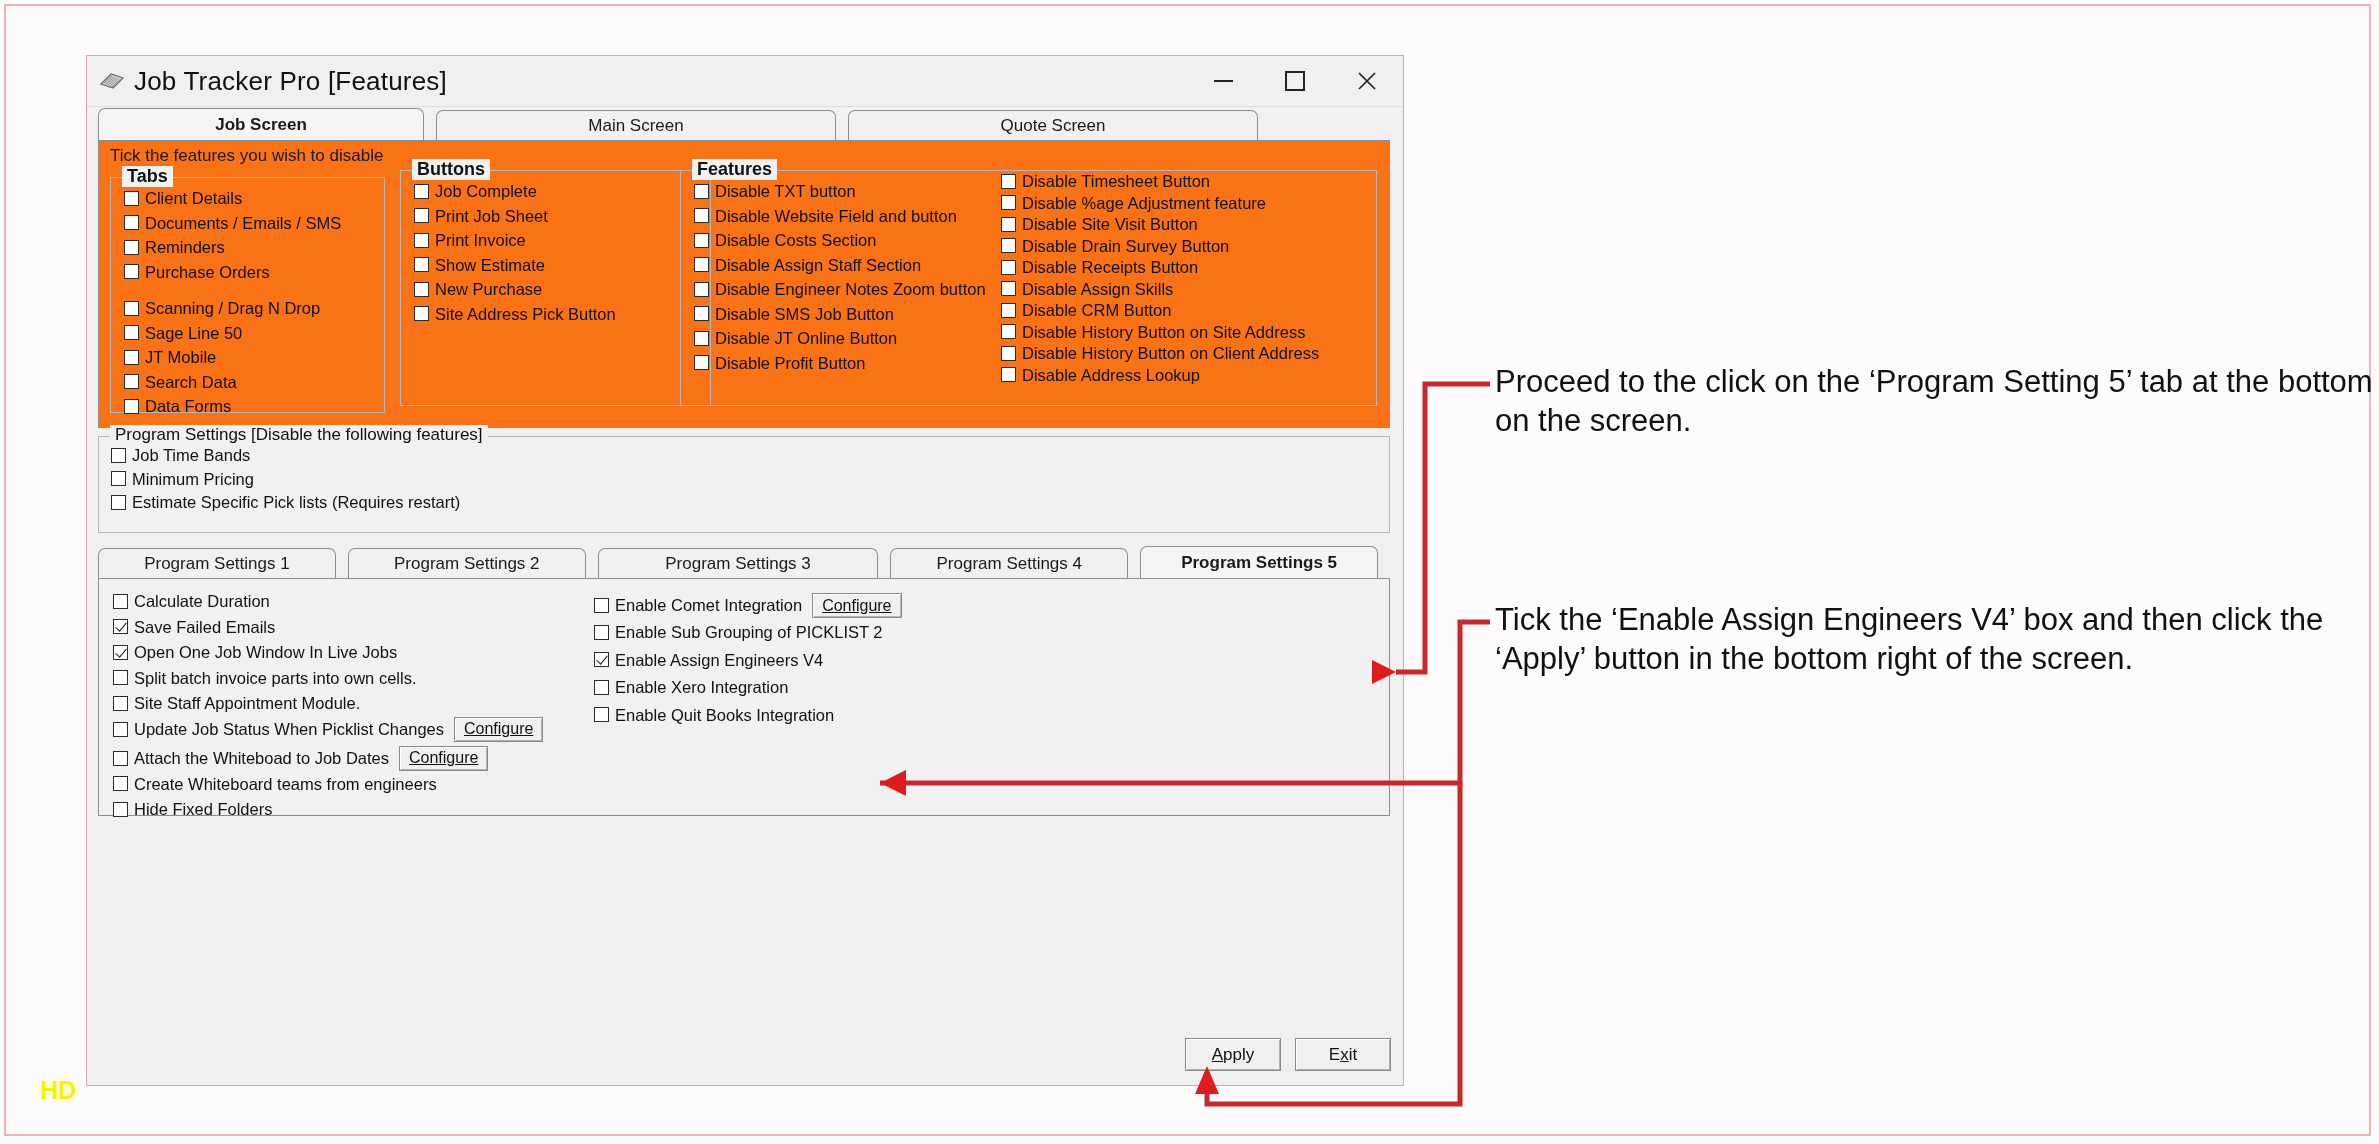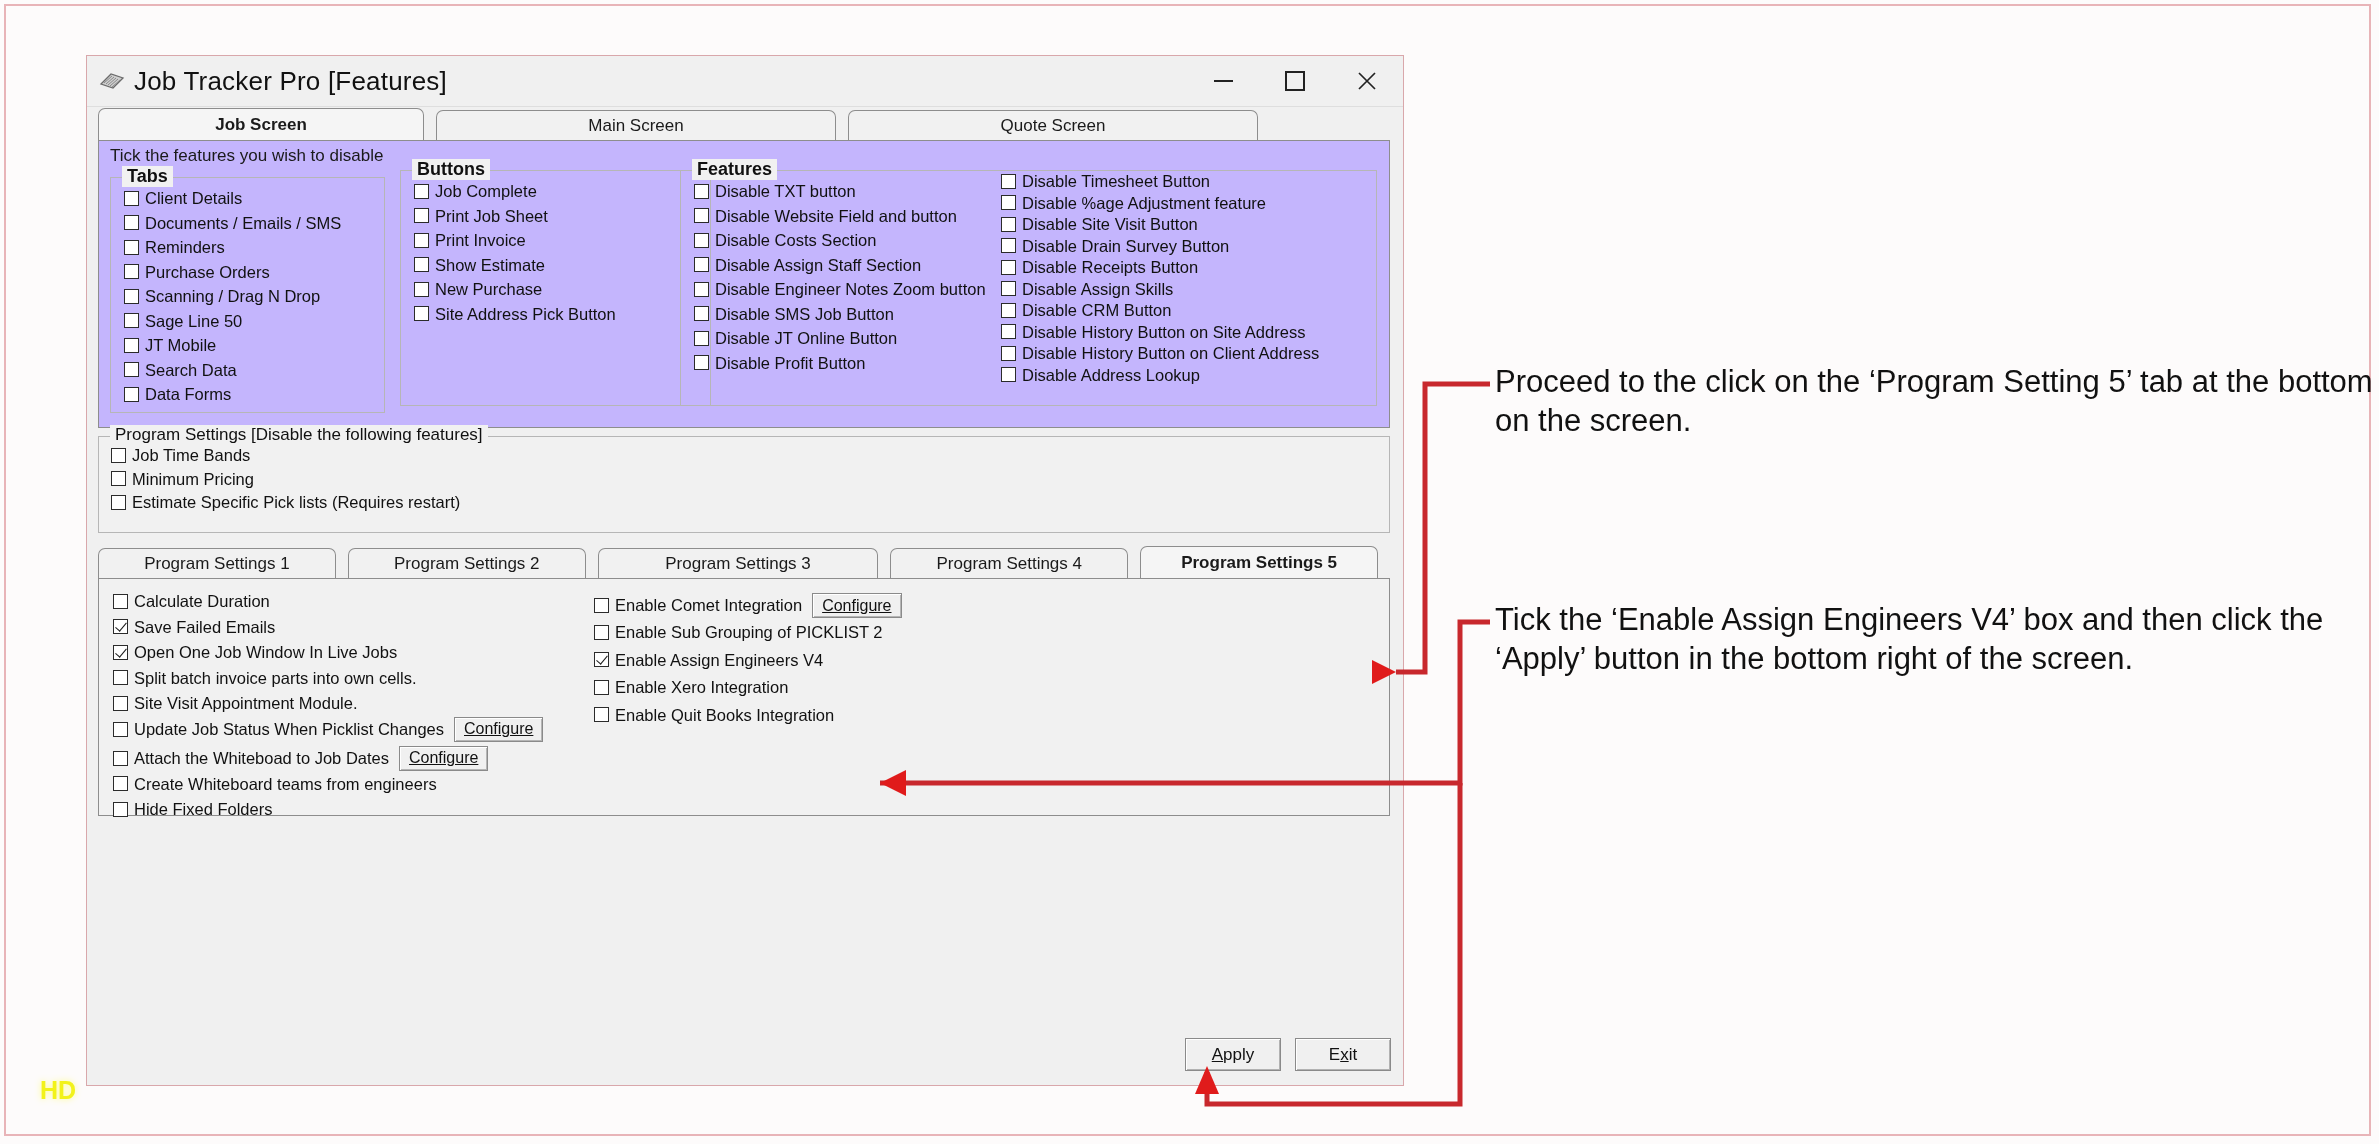--- a/index.html
+++ b/index.html
@@ -59,21 +59,21 @@
     background:#f1f1f1;
     display:flex; align-items:center; justify-content:center;
     font-size:17px; color:#1a1a1a;
     margin-right:12px;
   }
   .tab.selected{ font-weight:bold; background:#f5f5f5; height:33px; }
 
   .panel-body{
     position:absolute; left:11px; top:84px; width:1292px; height:288px;
     border:1px solid #8d8d8d; border-top:1px solid #8d8d8d;
-    background:#c4b5fd; box-sizing:border-box;
+    background:#f97316; box-sizing:border-box;
   }
   .tick-hint{
     position:absolute; left:11px; top:5px; font-size:17px; color:#1a1a1a; white-space:nowrap;
   }
 
   
   .groupbox{ position:absolute; box-sizing:border-box; border:1px solid #b6b6b6; }
   .groupbox > .gb-title{
     position:absolute; top:-12px; left:11px; background:#f1f1f1;
     padding:0 5px; font-size:18px; font-weight:bold; color:#111; white-space:nowrap;
@@ -221,21 +221,21 @@
             <span>Client Details</span>
           </div>
         <div class="cbrow" style="margin-bottom:8px">
             <span class="cbox"></span>
             <span>Documents / Emails / SMS</span>
           </div>
         <div class="cbrow" style="margin-bottom:8px">
             <span class="cbox"></span>
             <span>Reminders</span>
           </div>
-        <div class="cbrow" style="margin-bottom:8px">
+        <div class="cbrow" style="margin-bottom:20px">
             <span class="cbox"></span>
             <span>Purchase Orders</span>
           </div>
         <div class="cbrow" style="margin-bottom:8px">
             <span class="cbox"></span>
             <span>Scanning / Drag N Drop</span>
           </div>
         <div class="cbrow" style="margin-bottom:8px">
             <span class="cbox"></span>
             <span>Sage Line 50</span>
@@ -416,21 +416,21 @@
       <div class="cbrow" style="margin-bottom:9px">
           <span class="cbox checked"></span>
           <span>Open One Job Window In Live Jobs</span>
         </div>
       <div class="cbrow" style="margin-bottom:9px">
           <span class="cbox"></span>
           <span>Split batch invoice parts into own cells.</span>
         </div>
       <div class="cbrow" style="margin-bottom:5px">
           <span class="cbox"></span>
-          <span>Site Visit Appointment Module.</span>
+          <span>Site Staff Appointment Module.</span>
         </div>
       <div class="cbrow" style="margin-bottom:4px">
         <span class="cbox"></span>
         <span>Update Job Status When Picklist Changes</span>
         <span class="mini-btn">
             <span class="u">Configure</span>
           </span>
       </div>
       <div class="cbrow" style="margin-bottom:5px">
         <span class="cbox"></span>

